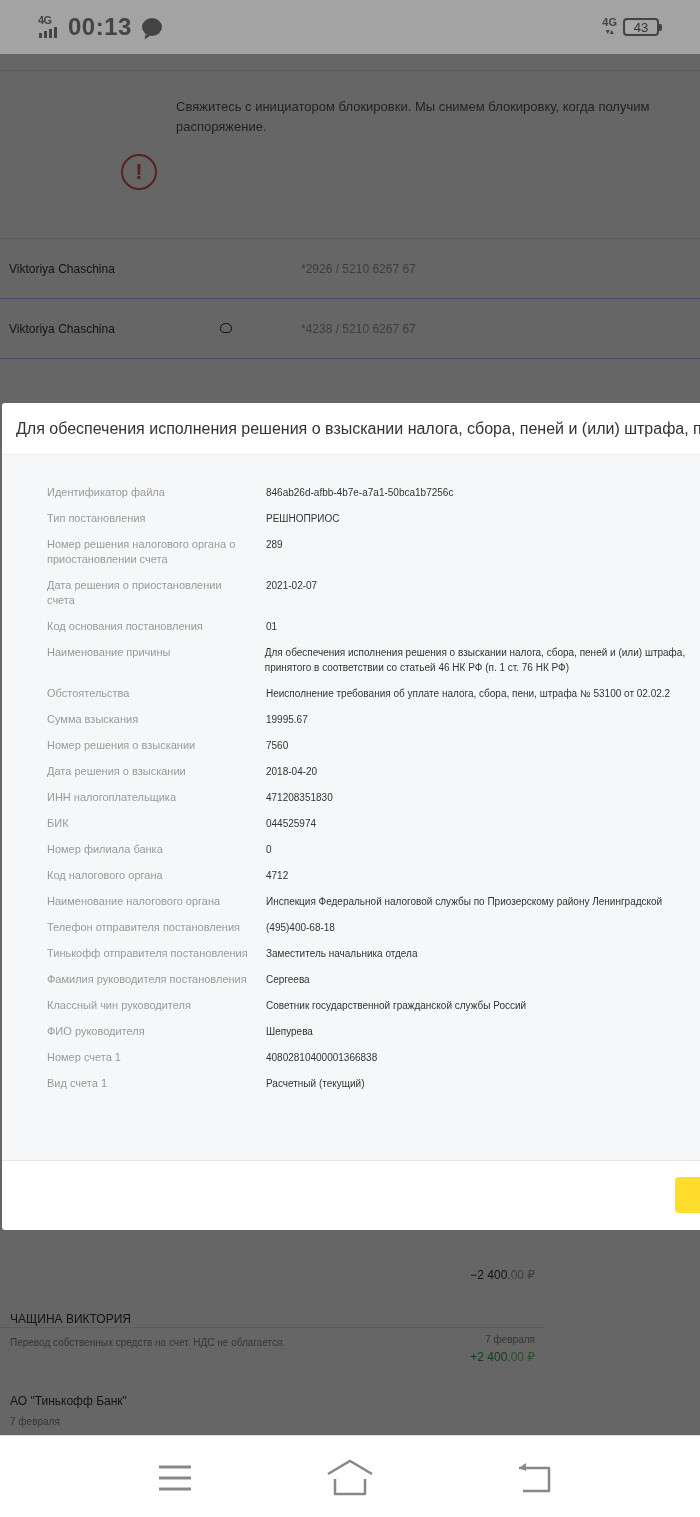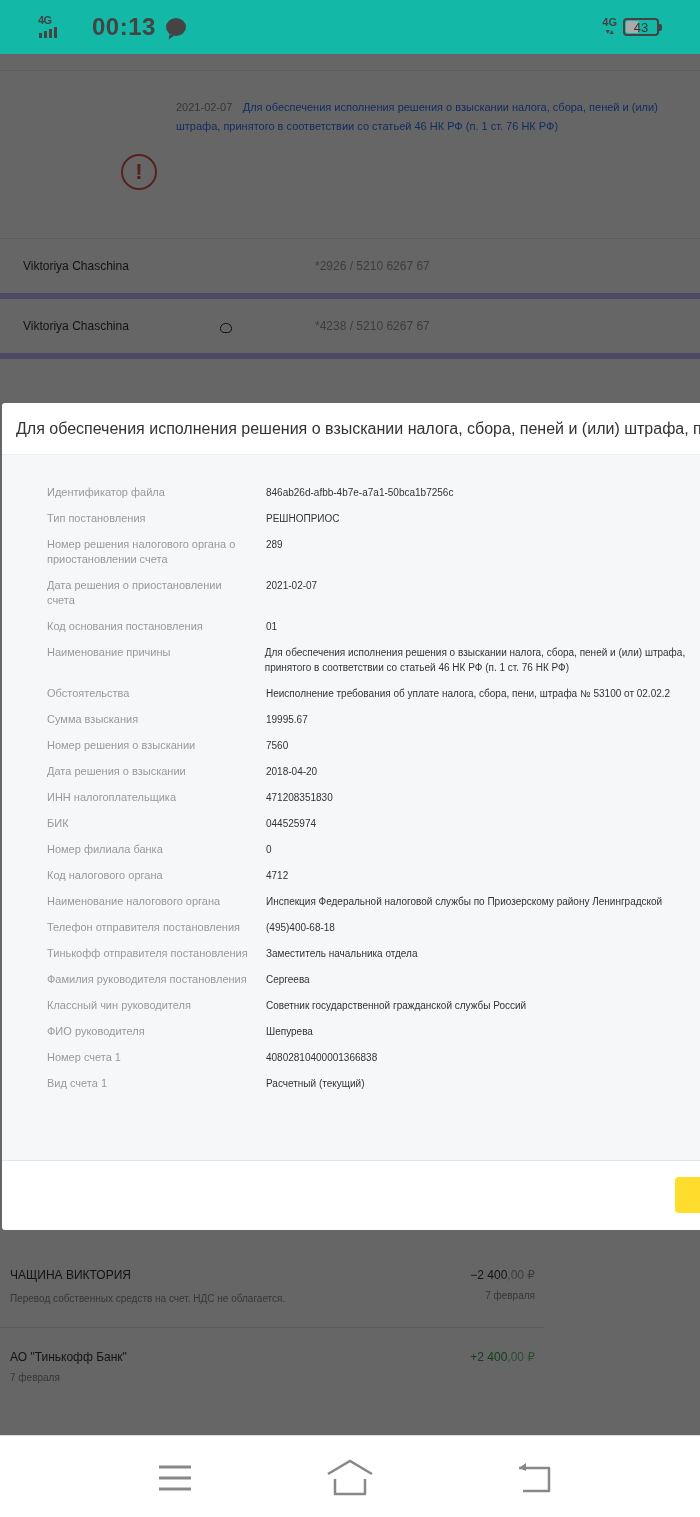--- a/index.html
+++ b/index.html
@@ -1,54 +1,54 @@
 <!DOCTYPE html>
 <html><head>
 <meta charset="utf-8">
 <style>
   * { box-sizing: border-box; margin: 0; padding: 0; }
   html, body { width: 700px; height: 1517px; overflow: hidden; background: #fff; }
   body { font-family: "Liberation Sans", "DejaVu Sans", sans-serif; position: relative; color: #333; }
 
   
-  .status-bar { position: absolute; top: 0; left: 0; width: 700px; height: 54px; background: #14b8a6; display: flex; align-items: center; padding: 0 38px; justify-content: space-between; }
+  .status-bar { position: absolute; top: 0; left: 0; width: 700px; height: 54px; background: #a3a3a3; display: flex; align-items: center; padding: 0 38px; justify-content: space-between; }
   .sb-left { display: flex; align-items: center; gap: 6px; }
   .sb-signal { position: relative; width: 24px; height: 26px; }
   .sb-signal .net { position: absolute; top: 0; left: 0; font-size: 11px; font-weight: bold; color: #444; letter-spacing: -0.5px; }
   .sb-signal .bars { position: absolute; bottom: 2px; left: 1px; display: flex; align-items: flex-end; gap: 2px; }
   .sb-signal .bars i { display: block; width: 3px; background: #444; }
-  .sb-time { font-size: 24px; font-weight: bold; color: #444; letter-spacing: 0.5px; margin-left: 24px; }
+  .sb-time { font-size: 24px; font-weight: bold; color: #444; letter-spacing: 0.5px; }
   .sb-chat { width: 20px; height: 18px; background: #444; border-radius: 50%; position: relative; margin-left: 4px; }
   .sb-chat::after { content: ""; position: absolute; left: 3px; bottom: -4px; border-left: 5px solid #444; border-bottom: 5px solid transparent; transform: rotate(10deg); }
   .sb-right { display: flex; align-items: center; gap: 6px; }
   .sb-net2 { font-size: 11px; font-weight: bold; color: #444; text-align: center; line-height: 10px; }
   .sb-net2 span { display: block; font-size: 8px; }
   .sb-battery { width: 36px; height: 18px; border: 2px solid #444; border-radius: 4px; position: relative; display: flex; align-items: center; justify-content: center; font-size: 13px; color: #333; overflow: hidden; }
   .sb-battery .fill { position: absolute; left: 1px; top: 1px; bottom: 1px; width: 40%; background: #aaa; border-radius: 2px; }
   .sb-battery .lvl { position: relative; z-index: 1; }
   .sb-battery-tip { width: 3px; height: 7px; background: #444; border-radius: 0 2px 2px 0; margin-left: -6px; }
 
   
   .page { position: absolute; top: 54px; left: 0; width: 700px; height: 1381px; background: #fff; }
   .page-top-strip { height: 17px; border-bottom: 1px solid #e6e6e6; }
   .block-banner { display: flex; padding: 26px 40px 24px 120px; position: relative; border-bottom: 1px solid #e6e6e6; height: 168px; }
   .banner-icon { position: absolute; left: 121px; top: 83px; width: 36px; height: 36px; border: 2px solid #d9534f; border-radius: 50%; display: flex; align-items: center; justify-content: center; color: #d9534f; font-size: 22px; font-weight: bold; }
   .banner-text { margin-left: 56px; }
   .banner-title { font-size: 16px; color: #333; margin-bottom: 10px; }
   .banner-desc { font-size: 13px; color: #555; line-height: 20px; margin-bottom: 8px; }
   .banner-date { font-size: 11px; color: #888; margin-right: 6px; }
   .banner-link { font-size: 11px; color: #336fee; line-height: 18px; }
-  .acct-row { height: 60px; border-bottom: 6px solid #c4b5fd; display: flex; align-items: center; padding-left: 23px; position: relative; }
+  .acct-row { height: 60px; border-bottom: 1px solid #c4b5fd; display: flex; align-items: center; padding-left: 9px; position: relative; }
   .acct-name { font-size: 12px; color: #333; width: 292px; }
   .acct-num { font-size: 12px; color: #999; }
   .acct-icon { position: absolute; left: 220px; top: 24px; width: 12px; height: 10px; border: 1.5px solid #222; border-radius: 6px 6px 5px 5px; }
 
   .txn { position: absolute; left: 0; width: 545px; padding: 0 10px; border-bottom: 1px solid #e6e6e6; }
   .txn-head { display: flex; justify-content: space-between; }
-  .txn-title { font-size: 12px; color: #333; }
+  .txn-title { font-size: 12px; color: #333; margin-top: 44px; }
   .txn-amount { font-size: 12px; color: #333; }
   .txn-amount.pos { color: #2e9b3e; }
   .txn-amount .cents { color: #999; }
   .txn-amount.pos .cents { color: #74c07f; }
   .txn-sub { display: flex; justify-content: space-between; margin-top: 8px; }
   .txn-desc { font-size: 10px; color: #888; line-height: 17px; width: 420px; }
   .txn-date { font-size: 10px; color: #888; }
 
   .overlay { position: absolute; top: 54px; left: 0; width: 700px; height: 1381px; background: rgba(0,0,0,0.6); }
 
@@ -96,24 +96,21 @@
     </div>
     <div class="sb-battery-tip"></div>
   </div>
 </div>
 
 <div class="page">
   <div class="page-top-strip"></div>
   <div class="block-banner">
     <div class="banner-icon">!</div>
     <div class="banner-text">
-      <div>
-        <span class="banner-date">2021-02-07</span>
-        <a class="banner-link">Для обеспечения исполнения решения о взыскании налога, сбора, пеней и (или) штрафа, принятого в соответствии со статьей 46 НК РФ (п. 1 ст. 76 НК РФ)</a>
-      </div>
+      <div class="banner-desc">Свяжитесь с инициатором блокировки. Мы снимем блокировку, когда получим распоряжение.</div>
     </div>
   </div>
   <div class="acct-row">
     <span class="acct-name">Viktoriya Chaschina</span>
     <span class="acct-num">*2926 / 5210 6267 67</span>
   </div>
   <div class="acct-row">
     <span class="acct-name">Viktoriya Chaschina</span>
     <span class="acct-icon"></span>
     <span class="acct-num">*4238 / 5210 6267 67</span>

